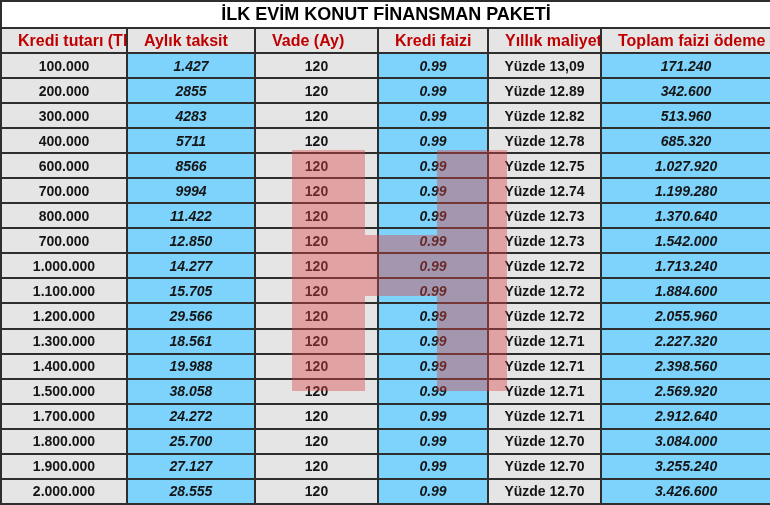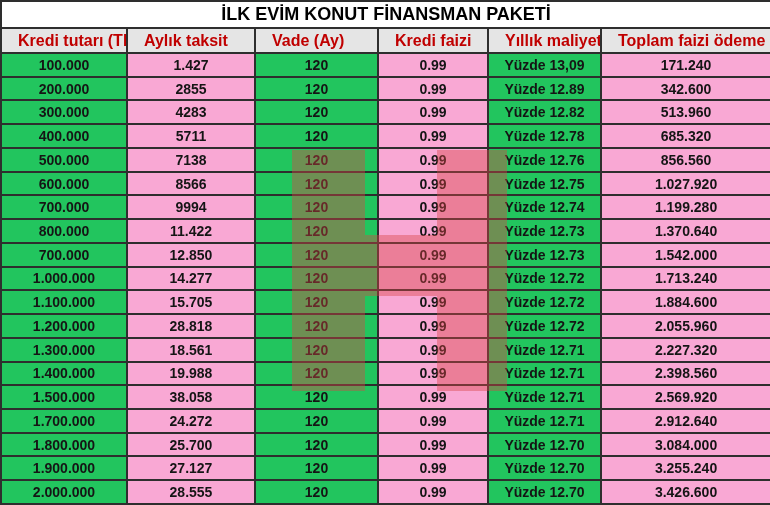--- a/index.html
+++ b/index.html
@@ -39,22 +39,22 @@
     text-align: left;
     font-size: 16px;
     padding-left: 16px;
   }
   tbody tr { height: 22.65px; }
   tbody td {
     text-align: center;
     font-size: 14px;
     color: #151515;
   }
-  .c-light { background: #22c55e; }
-  .c-gray  { background: #f9a8d4; }
+  .c-light { background: #e5e5e5; }
+  .c-gray  { background: #7dd3fc; font-style: italic; }
   .hl { position: absolute; pointer-events: none; }
   #hl-left  { left: 292px; top: 150px; width: 73px; height: 241px; }
   #hl-cross { left: 365px; top: 235px; width: 72px; height: 61px;  }
   #hl-right { left: 437px; top: 150px; width: 70px; height: 241px; }
 </style>
 </head>
 <body>
 
 <div class="stage">
   <table class="fin">
@@ -106,28 +106,20 @@
         </tr>
         <tr>
           <td class="c-light">400.000</td>
           <td class="c-gray">5711</td>
           <td class="c-light">120</td>
           <td class="c-gray">0.99</td>
           <td class="c-light">Yüzde 12.78</td>
           <td class="c-gray">685.320</td>
         </tr>
         <tr>
-          <td class="c-light">500.000</td>
-          <td class="c-gray">7138</td>
-          <td class="c-light">120</td>
-          <td class="c-gray">0.99</td>
-          <td class="c-light">Yüzde 12.76</td>
-          <td class="c-gray">856.560</td>
-        </tr>
-        <tr>
           <td class="c-light">600.000</td>
           <td class="c-gray">8566</td>
           <td class="c-light">120</td>
           <td class="c-gray">0.99</td>
           <td class="c-light">Yüzde 12.75</td>
           <td class="c-gray">1.027.920</td>
         </tr>
         <tr>
           <td class="c-light">700.000</td>
           <td class="c-gray">9994</td>
@@ -163,21 +155,21 @@
         <tr>
           <td class="c-light">1.100.000</td>
           <td class="c-gray">15.705</td>
           <td class="c-light">120</td>
           <td class="c-gray">0.99</td>
           <td class="c-light">Yüzde 12.72</td>
           <td class="c-gray">1.884.600</td>
         </tr>
         <tr>
           <td class="c-light">1.200.000</td>
-          <td class="c-gray">28.818</td>
+          <td class="c-gray">29.566</td>
           <td class="c-light">120</td>
           <td class="c-gray">0.99</td>
           <td class="c-light">Yüzde 12.72</td>
           <td class="c-gray">2.055.960</td>
         </tr>
         <tr>
           <td class="c-light">1.300.000</td>
           <td class="c-gray">18.561</td>
           <td class="c-light">120</td>
           <td class="c-gray">0.99</td>

